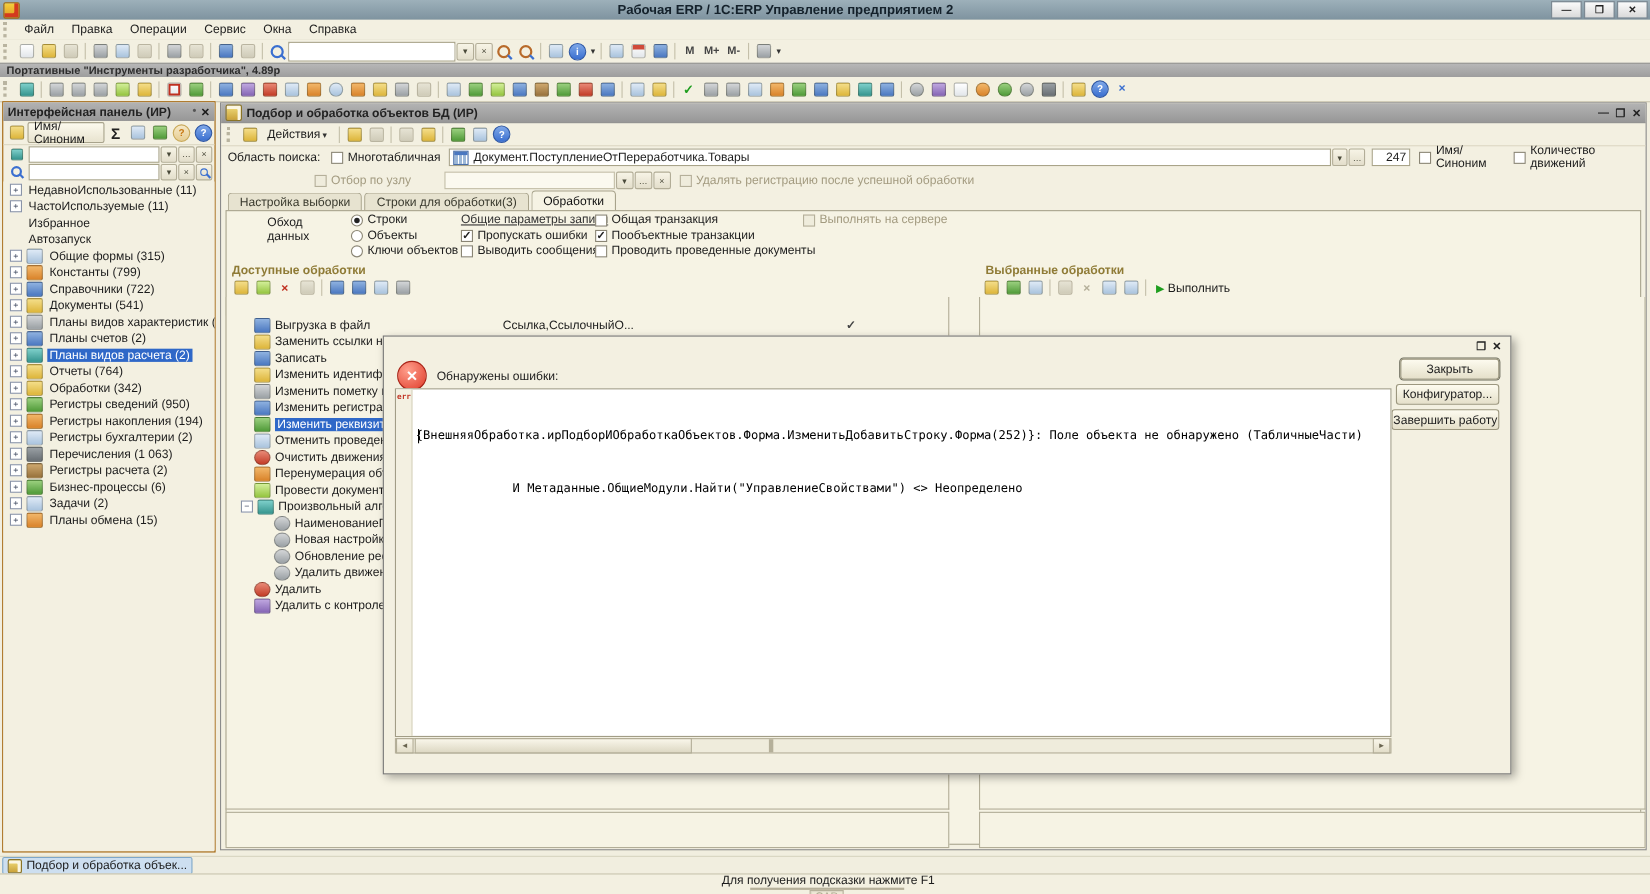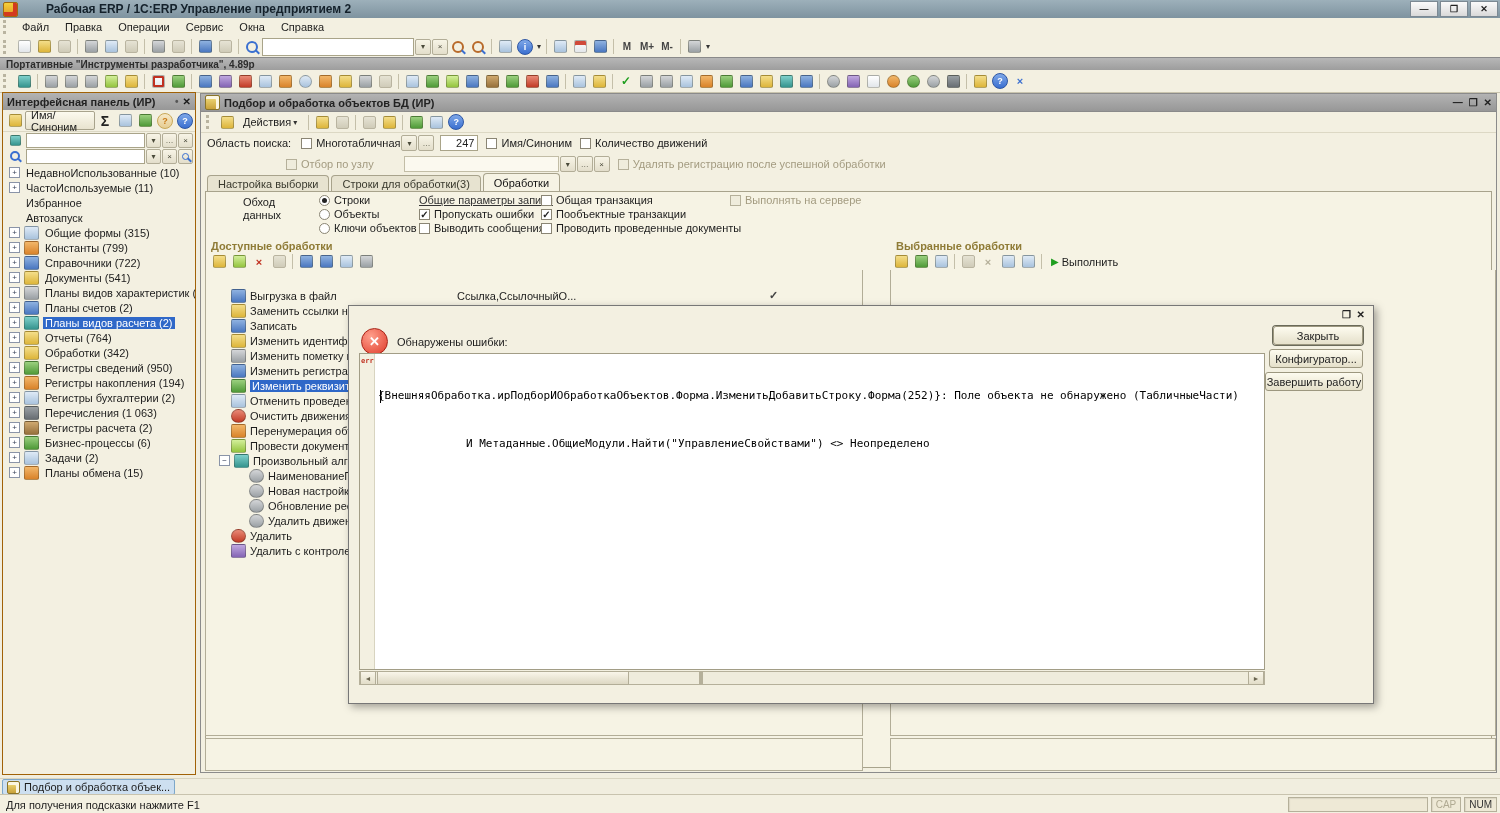--- a/index.html
+++ b/index.html
@@ -4,21 +4,21 @@
 <style>
   html,body{margin:0;padding:0;background:#555;}
   #screen{position:relative;width:1500px;height:813px;overflow:hidden;
     font-family:"Liberation Sans",sans-serif;font-size:11px;color:#1c1c1c;background:#f1eedf;}
   .abs{position:absolute;}
   .flex{display:flex;align-items:center;}
 
   
   #titlebar{left:0;top:0;width:1500px;height:18px;
     background:linear-gradient(#9db0ba,#7e939f);display:flex;align-items:center;}
-  #titlebar .title{flex:1;text-align:left;font-weight:bold;font-size:12px;color:#14212b;padding-left:28px;}
+  #titlebar .title{flex:1;text-align:center;font-weight:bold;font-size:12px;color:#14212b;}
   .applogo{width:13px;height:13px;margin-left:3px;background:linear-gradient(#f5d03c,#e09a20);
     border:1px solid #a06a10;border-radius:2px;box-shadow:inset -4px -4px 0 #d33a1e;}
   .winbtn{width:26px;height:14px;margin-right:2px;background:linear-gradient(#fbfbfb,#d9d9d9);
     border:1px solid #7c8993;display:flex;align-items:center;justify-content:center;
     font-size:9px;font-weight:bold;color:#222;}
   #menubar{left:0;top:18px;width:1500px;height:18px;background:#f3f0e1;border-bottom:1px solid #dcd8c4;}
   .grip{width:5px;height:14px;margin:0 3px;border-left:3px dotted #b9b4a0;}
   .menu-item{padding:2px 8px;cursor:default;}
   #toolbar1{left:0;top:36px;width:1500px;height:21px;background:#f3f0e1;}
   #devcaption{left:0;top:57px;width:1500px;height:13px;background:linear-gradient(#b7b7b7,#9d9d9d);
@@ -122,21 +122,21 @@
   .caret{position:absolute;left:20px;top:36px;width:1px;height:13px;background:#000;}
   #dlgscroll{position:absolute;left:10px;right:108px;bottom:18px;height:14px;background:#efecdc;border:1px solid #b5b09a;display:flex;align-items:center;box-sizing:border-box;}
   .scr-arrow{width:14px;height:12px;display:flex;align-items:center;justify-content:center;font-size:7px;color:#6a6550;
     background:linear-gradient(#f9f6ea,#e2ddc8);border:1px solid #b2ad97;}
   .scr-thumb{width:250px;height:12px;background:linear-gradient(#f9f6ea,#ddd8c3);border:1px solid #b2ad97;margin-left:1px;}
   .scr-split{width:4px;height:12px;background:#b5b09a;margin-left:70px;}
 
   
   #taskbar{left:0;top:778px;width:1500px;height:16px;background:#f1eedf;border-top:1px solid #d8d4c0;display:flex;align-items:center;}
   .tasktab{height:14px;margin-left:2px;padding:0 4px;background:#cddff0;border:1px solid #7da7c9;border-radius:2px;display:flex;align-items:center;}
-  #statusbar{left:0;top:794px;width:1500px;height:19px;background:#f3f0e1;border-top:1px solid #c8c3ae;display:flex;align-items:center;}
+  #statusbar{left:0;top:794px;width:1500px;height:19px;background:#f3f0e1;border-top:1px solid #c8c3ae;display:flex;align-items:center;flex-direction:column;}
   .statbox{height:13px;border:1px solid #b5b09a;background:#eee9d6;box-shadow:inset 1px 1px 1px rgba(0,0,0,.08);
     display:flex;align-items:center;justify-content:center;padding:0 4px;margin-left:3px;font-size:10px;}
 </style>
 </head>
 <body>
 
 <div id="screen">
 
   <div id="titlebar" class="abs">
     <span class="applogo"></span>
@@ -437,21 +437,21 @@
       <input value="" style="">
       <span class="sbtn">▾</span>
       <span class="sbtn">×</span>
       <span class="sbtn">
           <span class="mag" style="width:5px;height:5px;border-width:1px;"></span>
         </span>
     </div>
     <div id="tree">
       <div class="titem">
           <span class="exp">+</span>
-          <span class="tlabel">НедавноИспользованные (10)</span>
+          <span class="tlabel">НедавноИспользованные (11)</span>
         </div>
       <div class="titem">
           <span class="exp">+</span>
           <span class="tlabel">ЧастоИспользуемые (11)</span>
         </div>
       <div class="titem">
           <span class="exp hidden"></span>
           <span class="tlabel">Избранное</span>
         </div>
       <div class="titem">
@@ -587,20 +587,24 @@
       <span class="tb">
           <span class="helpc help-bl">?</span>
         </span>
     </div>
 
     <div class="abs flex" style="left:6px;top:40px;right:4px;height:18px;">
       <span class="lbl">Область поиска:</span>
       <span class="flex" style="margin-left:10px;">
         <span class="cb"></span>
           <span>Многотабличная</span>
+      </span>
+      <span class="field" style="margin-left:8px;width:880px;">
+        <span class="gridico"></span>
+        <span>Документ.ПоступлениеОтПереработчика.Товары</span>
       </span>
       <span class="combobtn">▾</span>
       <span class="combobtn">…</span>
       <span class="field" style="margin-left:6px;width:38px;justify-content:flex-end;">
         <span>247</span>
       </span>
       <span class="flex" style="margin-left:8px;">
         <span class="cb"></span>
           <span>Имя/Синоним</span>
       </span>

